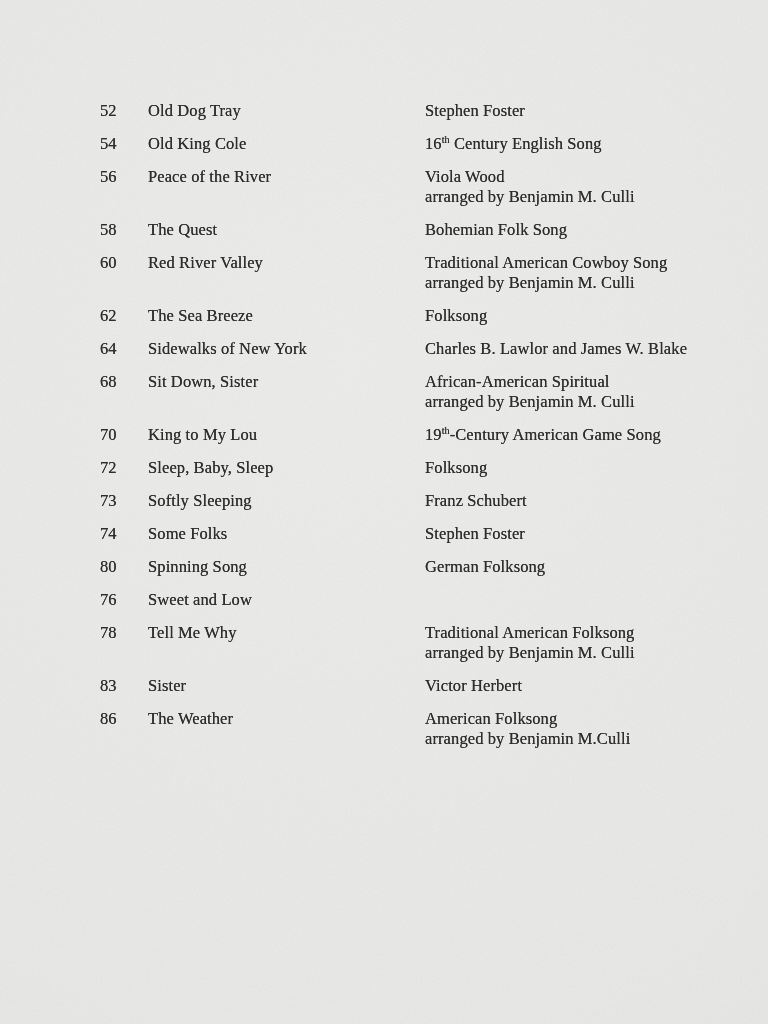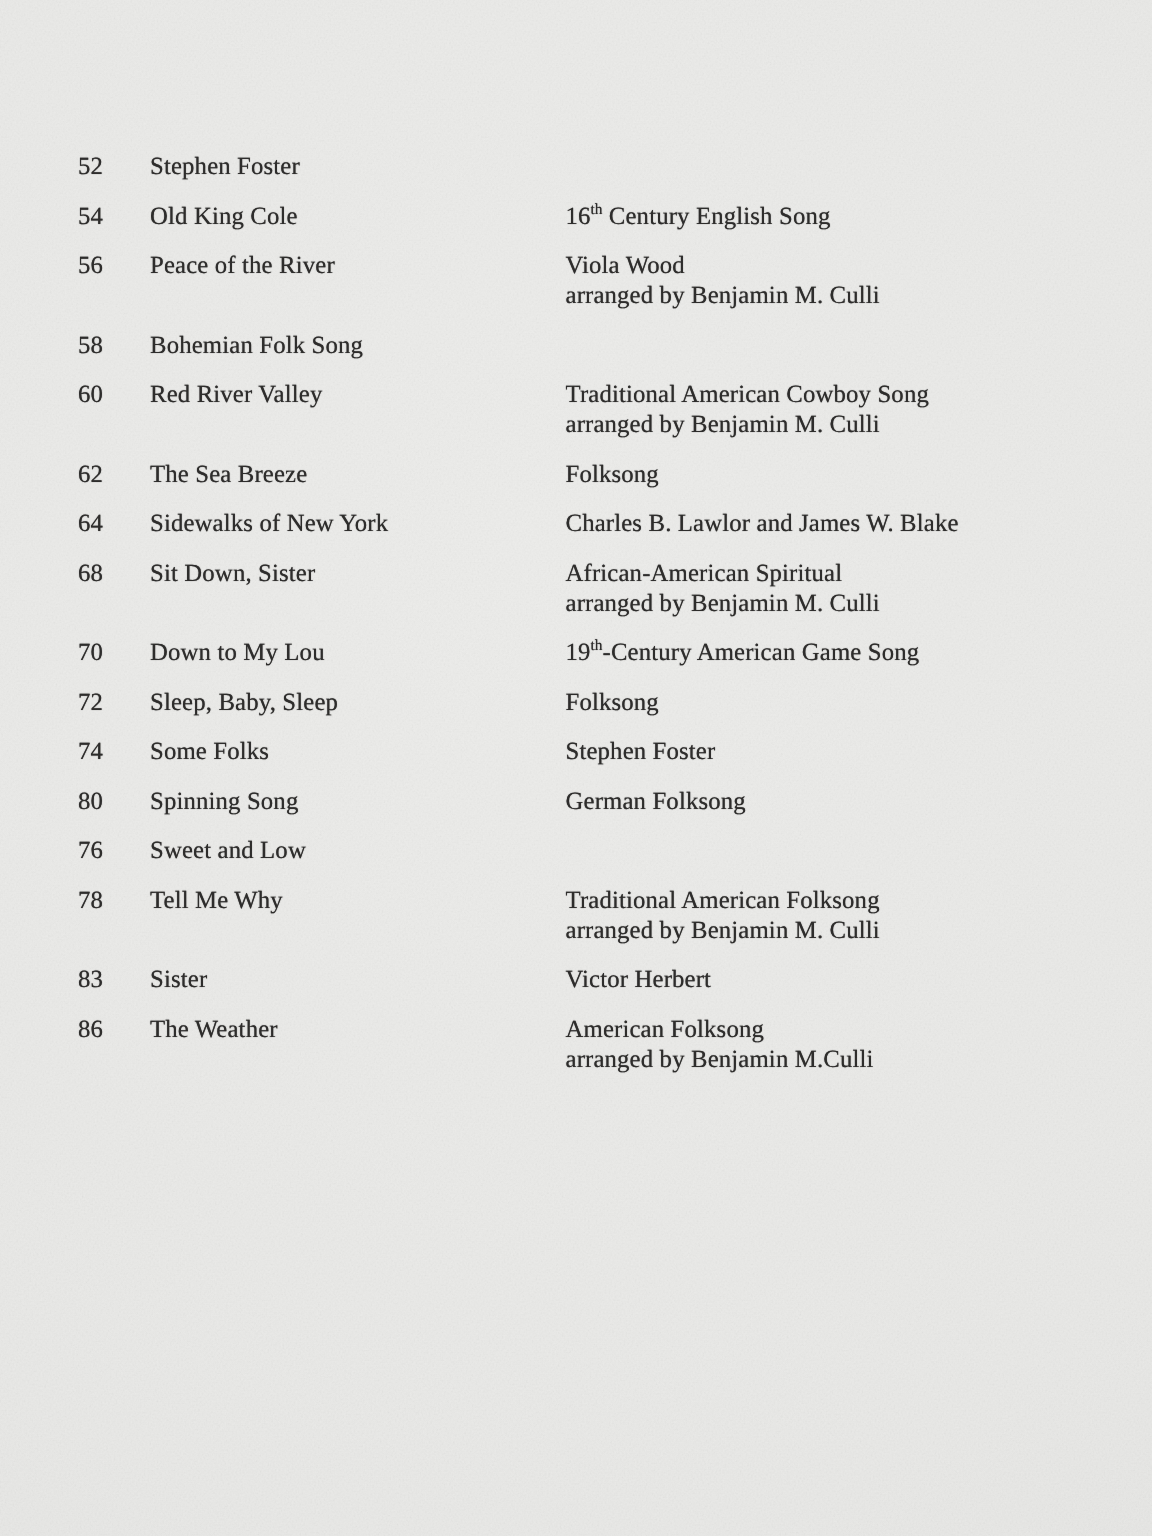--- a/index.html
+++ b/index.html
@@ -28,21 +28,21 @@
     opacity: 0.10;
     pointer-events: none;
     mix-blend-mode: multiply;
   }
   .toc {
     position: absolute;
     left: 0;
     top: 101px;
     width: 768px;
     box-sizing: border-box;
-    padding-left: 52px;
+    padding-left: 100px;
     padding-right: 40px;
     font-family: "Liberation Serif", "DejaVu Serif", serif;
     font-size: 16.5px;
     line-height: 20px;
     color: #2e2d2c;
     text-shadow: 0 0 0.6px rgba(46, 45, 44, 0.85);
     letter-spacing: 0.1px;
   }
   .entry {
     display: flex;
@@ -71,20 +71,21 @@
   }
 </style>
 </head>
 <body>
 
 <div class="page">
 
   <main class="toc" style="color: rgb(46, 45, 44);">
   <div class="entry">
     <span class="num">52</span>
+    <span class="title">Old Dog Tray</span>
     <span class="composer">
           <span class="credit-line">Stephen Foster</span>
         </span>
   </div>
 
   <div class="entry">
     <span class="num">54</span>
     <span class="title">Old King Cole</span>
     <span class="composer">
           <span class="credit-line">16<sup>th</sup> Century English Song</span>
@@ -95,20 +96,21 @@
     <span class="num">56</span>
     <span class="title">Peace of the River</span>
     <span class="composer">
           <span class="credit-line">Viola Wood</span>
           <span class="credit-line">arranged by Benjamin M. Culli</span>
         </span>
   </div>
 
   <div class="entry">
     <span class="num">58</span>
+    <span class="title">The Quest</span>
     <span class="composer">
           <span class="credit-line">Bohemian Folk Song</span>
         </span>
   </div>
 
   <div class="entry">
     <span class="num">60</span>
     <span class="title">Red River Valley</span>
     <span class="composer">
           <span class="credit-line">Traditional American Cowboy Song</span>
@@ -136,34 +138,41 @@
     <span class="num">68</span>
     <span class="title">Sit Down, Sister</span>
     <span class="composer">
           <span class="credit-line">African-American Spiritual</span>
           <span class="credit-line">arranged by Benjamin M. Culli</span>
         </span>
   </div>
 
   <div class="entry">
     <span class="num">70</span>
-    <span class="title">Down to My Lou</span>
+    <span class="title">King to My Lou</span>
     <span class="composer">
           <span class="credit-line">19<sup>th</sup>-Century American Game Song</span>
         </span>
   </div>
 
   <div class="entry">
     <span class="num">72</span>
     <span class="title">Sleep, Baby, Sleep</span>
     <span class="composer">
           <span class="credit-line">Folksong</span>
         </span>
   </div>
 
+  <div class="entry">
+    <span class="num">73</span>
+    <span class="title">Softly Sleeping</span>
+    <span class="composer">
+          <span class="credit-line">Franz Schubert</span>
+        </span>
+  </div>
 
   <div class="entry">
     <span class="num">74</span>
     <span class="title">Some Folks</span>
     <span class="composer">
           <span class="credit-line">Stephen Foster</span>
         </span>
   </div>
 
   <div class="entry">

